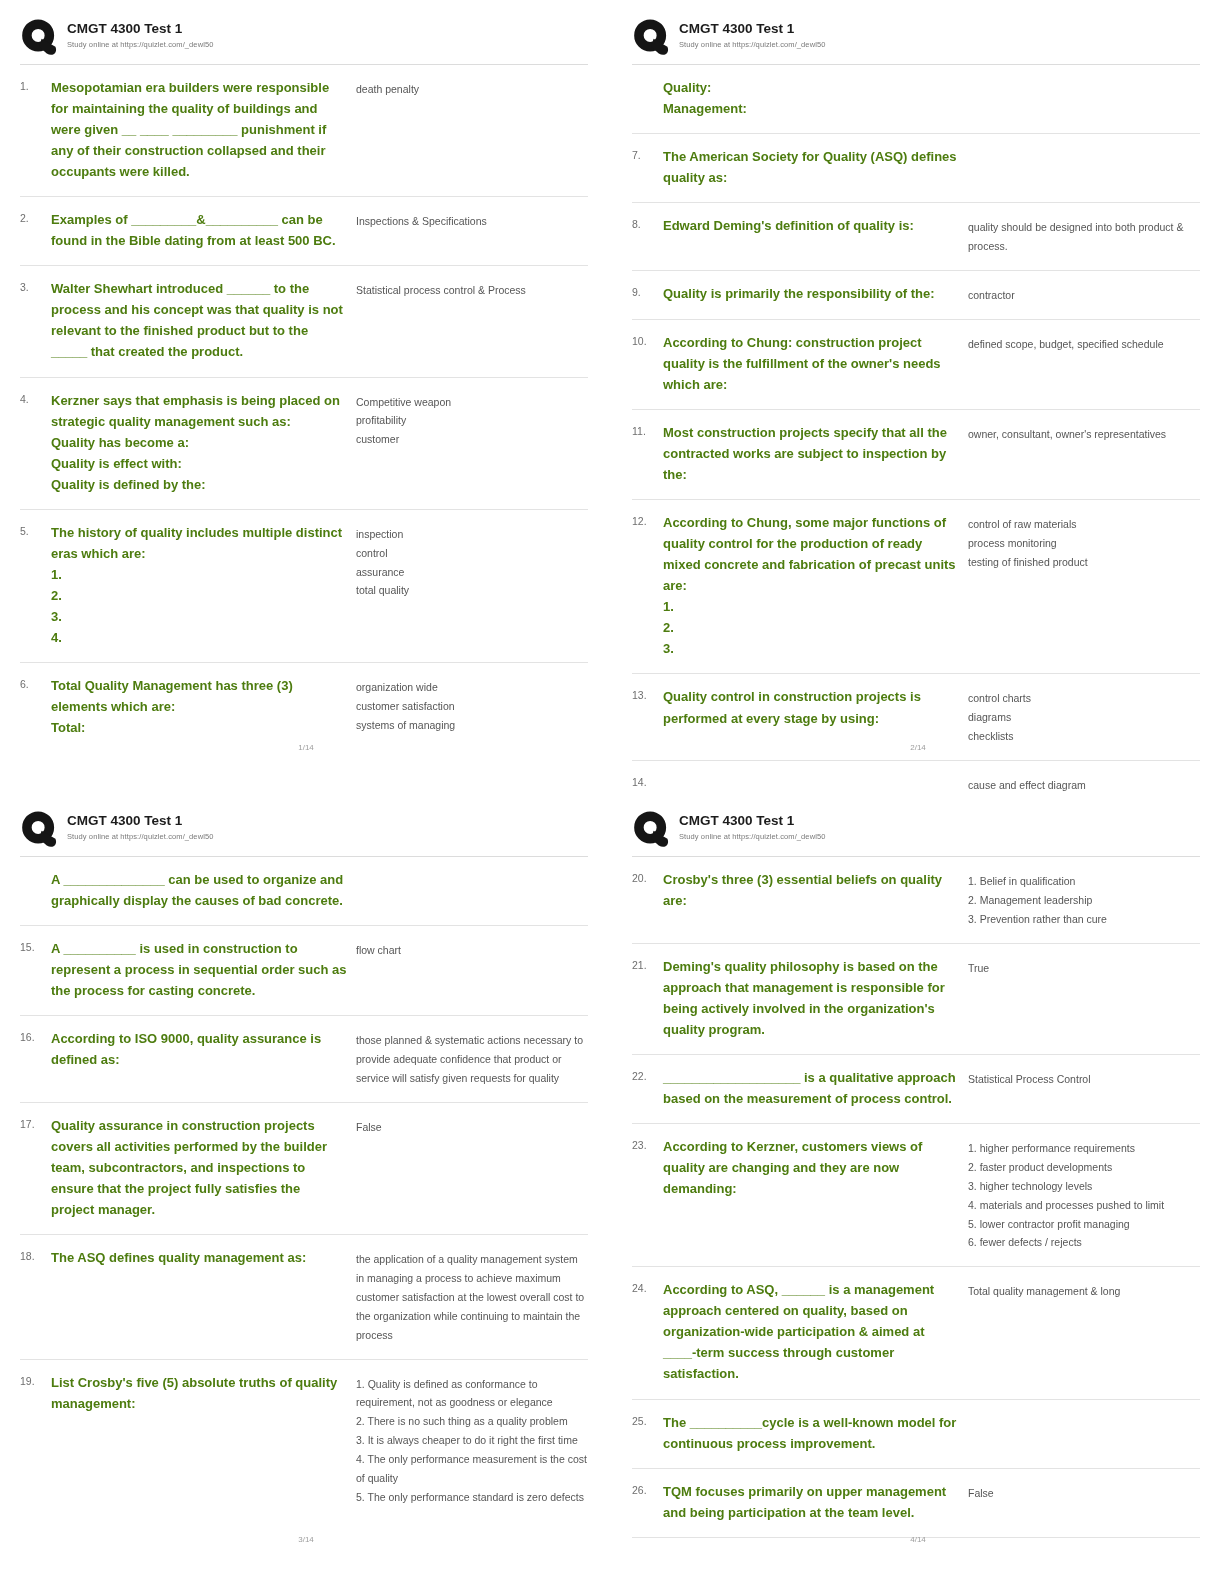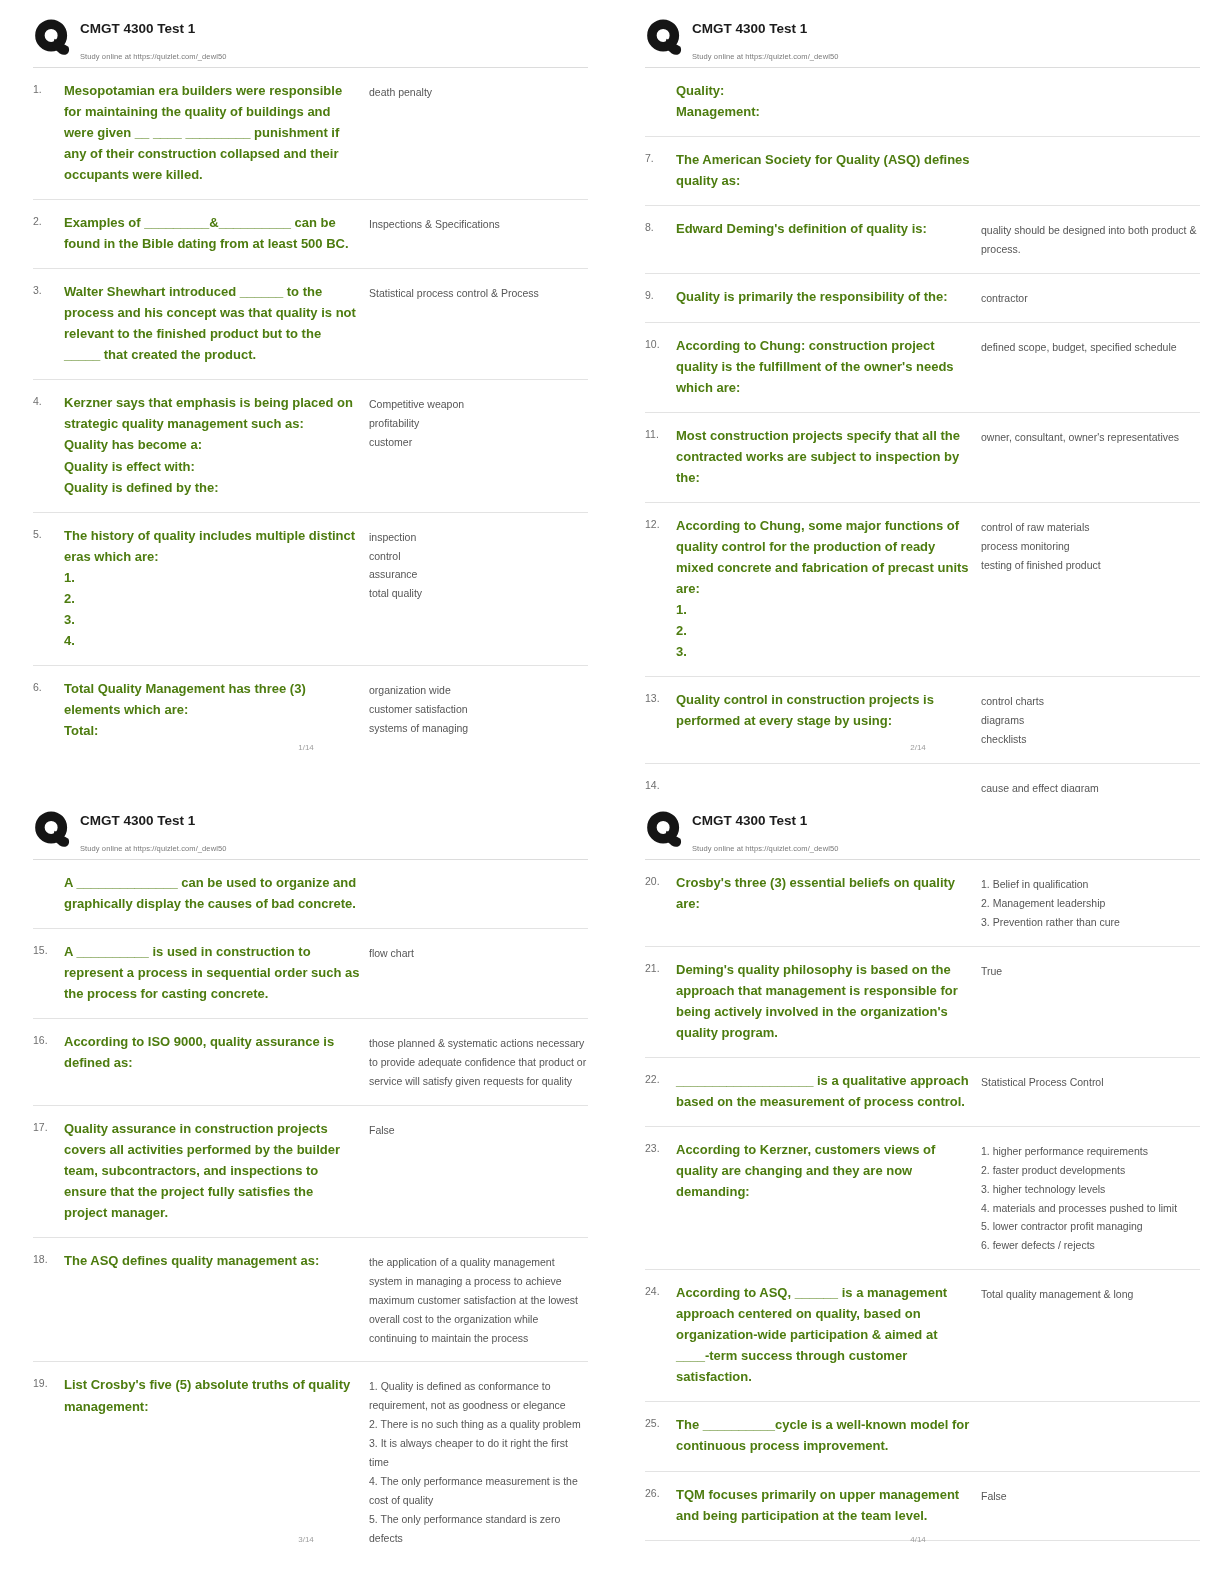--- a/index.html
+++ b/index.html
@@ -9,37 +9,37 @@
     -webkit-font-smoothing:antialiased;
   }
   .sheet{
     display:grid;
     grid-template-columns:612px 612px;
     grid-template-rows:792px 792px;
   }
   .page{
     box-sizing:border-box;
     position:relative;
-    padding:18px 24px 0 33px;
+    padding:18px 24px 0 20px;
     overflow:hidden;
   }
   .page-header{
     display:flex;
     align-items:flex-start;
     gap:9px;
     padding-bottom:6px;
     border-bottom:1px solid #dcdcdc;
   }
   .logo{flex:none;width:38px;height:40px;}
   .head-text{padding-top:3px;}
   .title{
     font-size:13.5px;font-weight:bold;color:#1c1c1c;line-height:1.25;
   }
   .subtitle{
-    font-size:7.5px;color:#7a7a7a;margin-top:14px;letter-spacing:.1px;
+    font-size:7.5px;color:#7a7a7a;margin-top:2px;letter-spacing:.1px;
   }
   .rows{}
   .row{
     display:flex;
     align-items:flex-start;
     padding:12px 0 14px 0;
     border-bottom:1px solid #e3e3e3;
   }
   .page:nth-child(1) .row:last-child,
   .page:nth-child(3) .row:last-child{border-bottom:none;}

